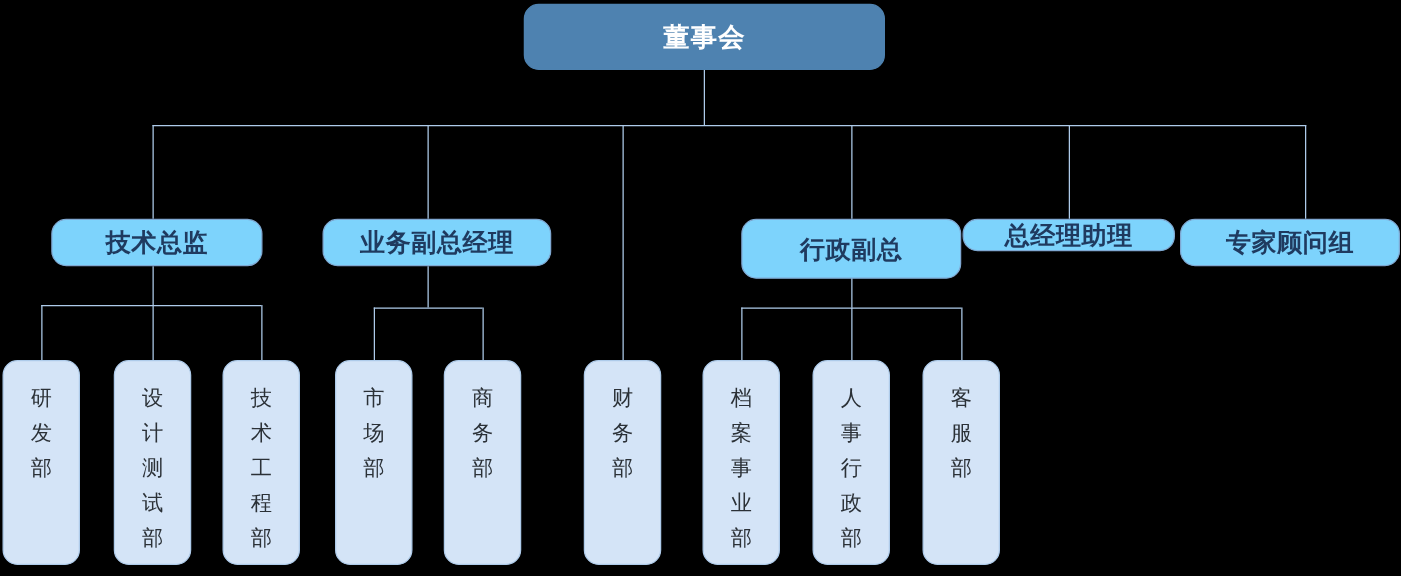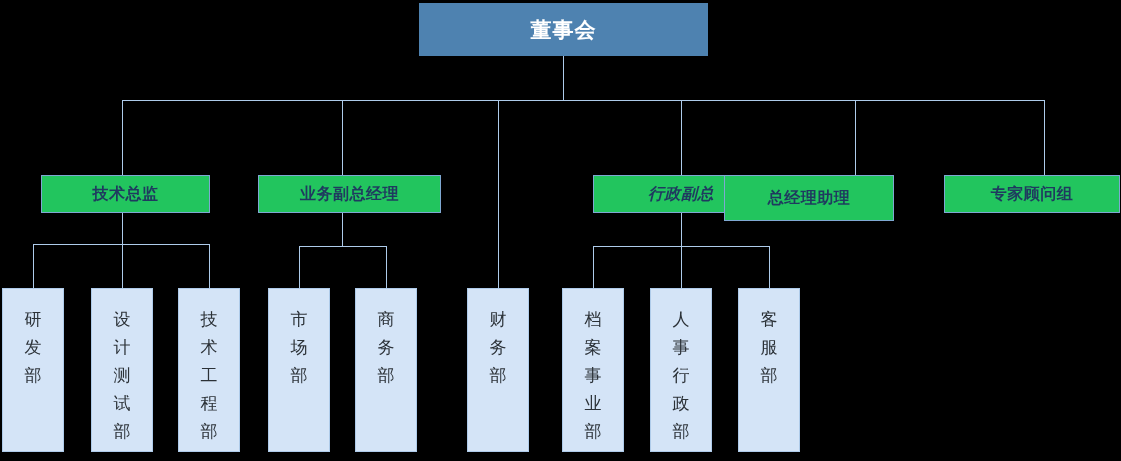--- a/index.html
+++ b/index.html
@@ -14,35 +14,36 @@
     background: #000000;
     font-family: "DejaVu Sans", "Liberation Sans", sans-serif;
     overflow: hidden;
   }
   .node {
     position: absolute;
     box-sizing: border-box;
     display: flex;
     align-items: center;
     justify-content: center;
+    border-radius: 12px;
   }
   .node-root {
     background: #4E82B0;
     border: 1px solid #4E82B0;
     color: #FFFFFF;
     font-weight: bold;
     font-size: 21px;
     letter-spacing: 1px;
   }
   .node-l2 {
-    background: #22c55e;
+    background: #7dd3fc;
     border: 1px solid #7FA8D2;
     color: #1F3A5F;
     font-weight: bold;
-    font-size: 16px;
+    font-size: 20px;
     letter-spacing: 0.5px;
   }
   .node-l3 {
     background: #D4E4F7;
     border: 1px solid #AECBEA;
     color: #2B3137;
     font-weight: normal;
     font-size: 17px;
     align-items: flex-start;
     justify-content: center;
@@ -92,24 +93,24 @@
   <div id="node-layer">
       <div class="node node-root" style="left: 419px; top: 3px; width: 289px; height: 53px;">
         <span class="vtext">董事会</span>
       </div>
       <div class="node node-l2" style="left: 41px; top: 175px; width: 169px; height: 38px;">
         <span class="vtext">技术总监</span>
       </div>
       <div class="node node-l2" style="left: 258px; top: 175px; width: 183px; height: 38px;">
         <span class="vtext">业务副总经理</span>
       </div>
-      <div class="node node-l2" style="left: 593px; top: 175px; width: 176px; height: 38px; font-style: italic;">
+      <div class="node node-l2" style="left: 593px; top: 175px; width: 176px; height: 48px;">
         <span class="vtext">行政副总</span>
       </div>
-      <div class="node node-l2" style="left: 724px; top: 175px; width: 170px; height: 46px;">
+      <div class="node node-l2" style="left: 770px; top: 175px; width: 170px; height: 26px;">
         <span class="vtext">总经理助理</span>
       </div>
       <div class="node node-l2" style="left: 944px; top: 175px; width: 176px; height: 38px; justify-content: center;">
         <span class="vtext">专家顾问组</span>
       </div>
       <div class="node node-l3" style="left: 2px; top: 288px; width: 62px; height: 164px;">
         <span class="vtext">研
 发
 部</span>
       </div>

